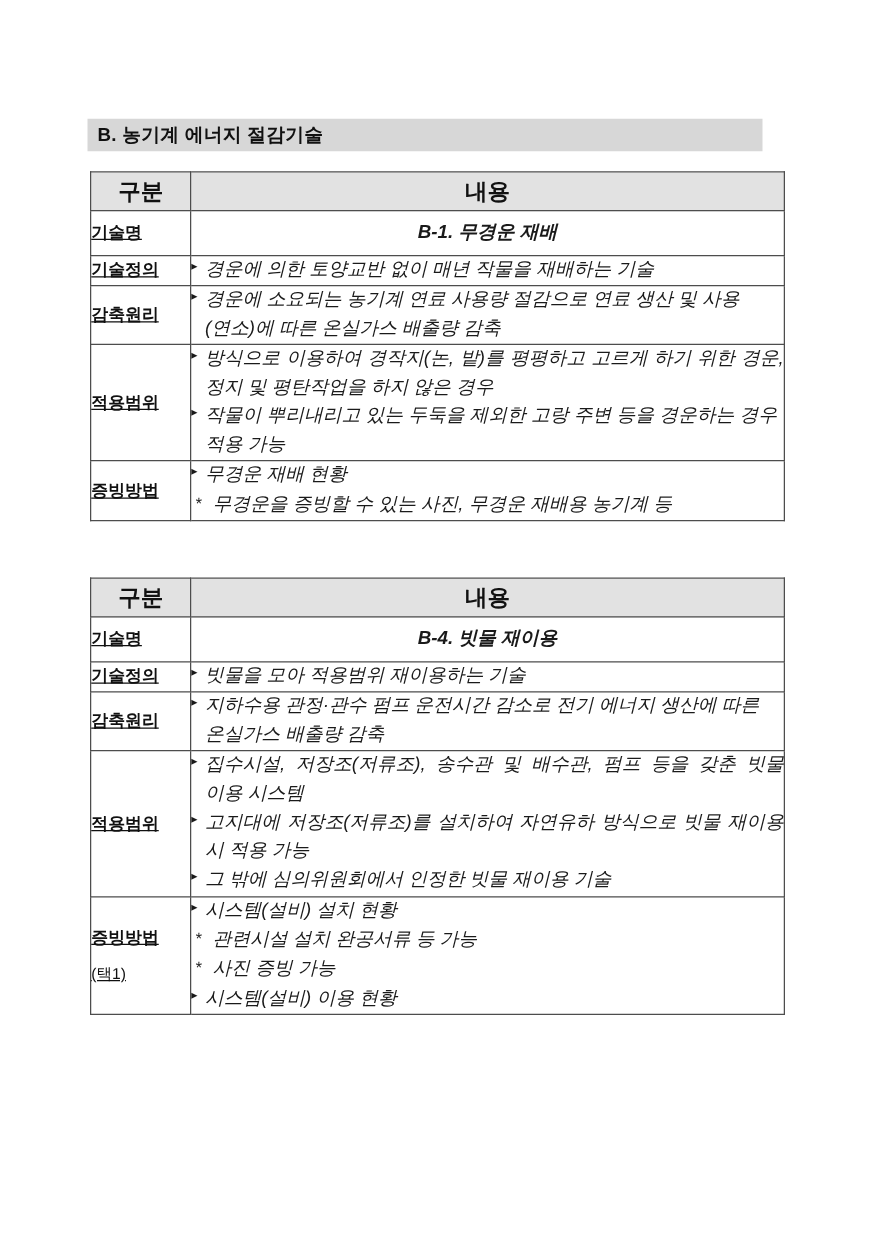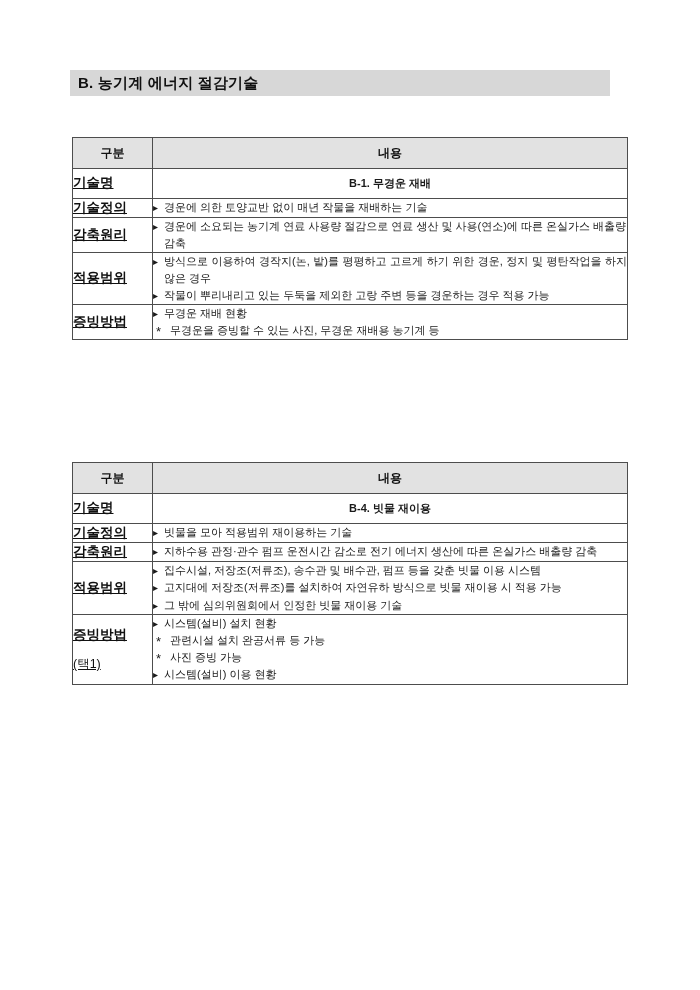--- a/index.html
+++ b/index.html
@@ -21,21 +21,21 @@
     width: 700px;
     height: 990px;
     box-sizing: border-box;
     padding: 0;
   }
 
   
   .section-heading {
     position: absolute;
     left: 70px;
-    top: 70px;
+    top: 95px;
     width: 540px;
     height: 26px;
     background: #d7d7d7;
     display: flex;
     align-items: center;
     padding-left: 8px;
     box-sizing: border-box;
   }
   .section-heading .heading-text {
     font-size: 15px;
@@ -63,21 +63,21 @@
   .tech-table th,
   .tech-table td {
     border: 1px solid #4d4d4d;
     vertical-align: middle;
     padding: 0;
   }
 
   .tech-table thead th {
     background: #e2e2e2;
     height: 30px;
-    font-size: 12px;
+    font-size: 18px;
     font-weight: bold;
     text-align: center;
     color: #111111;
   }
 
   .cell-label {
     font-size: 13.5px;
     font-weight: bold;
     color: #111111;
     line-height: 1.35;
@@ -86,23 +86,24 @@
   }
   .cell-label .sub-note {
     display: block;
     font-weight: normal;
     font-size: 12.5px;
     margin-top: 12px;
   }
 
   .cell-content {
     padding: 7px 10px 7px 9px;
-    font-size: 11px;
+    font-size: 15px;
     line-height: 1.52;
     color: #1a1a1a;
+    font-style: italic;
   }
   .cell-content.centered {
     text-align: center;
     font-weight: bold;
     padding: 6px 10px;
   }
 
   
   ul.bullets {
     list-style: none;

